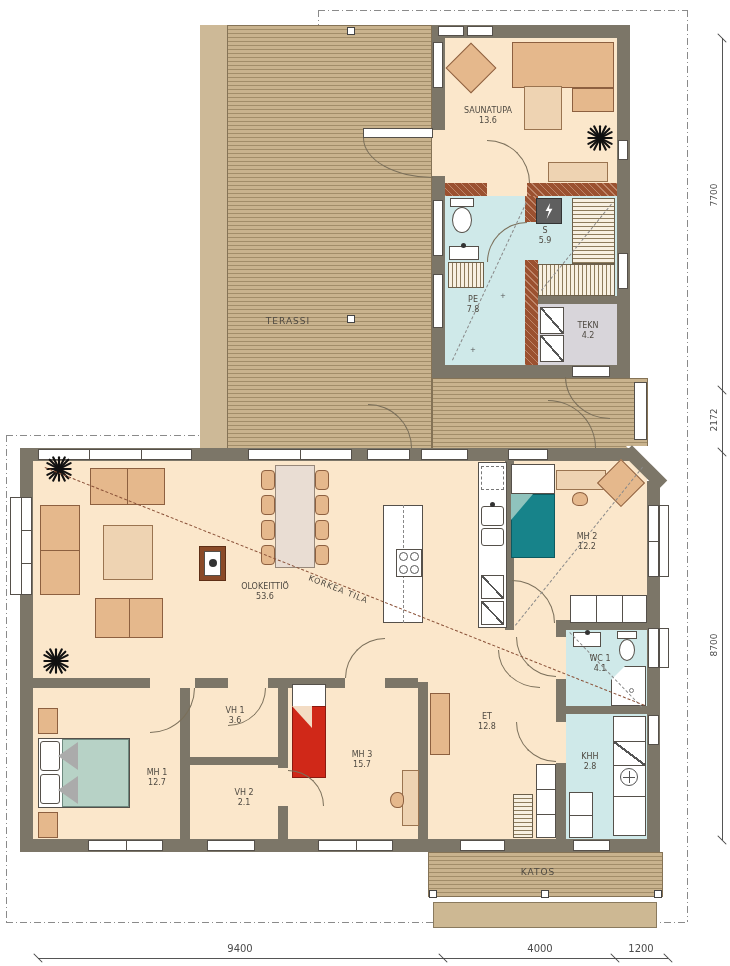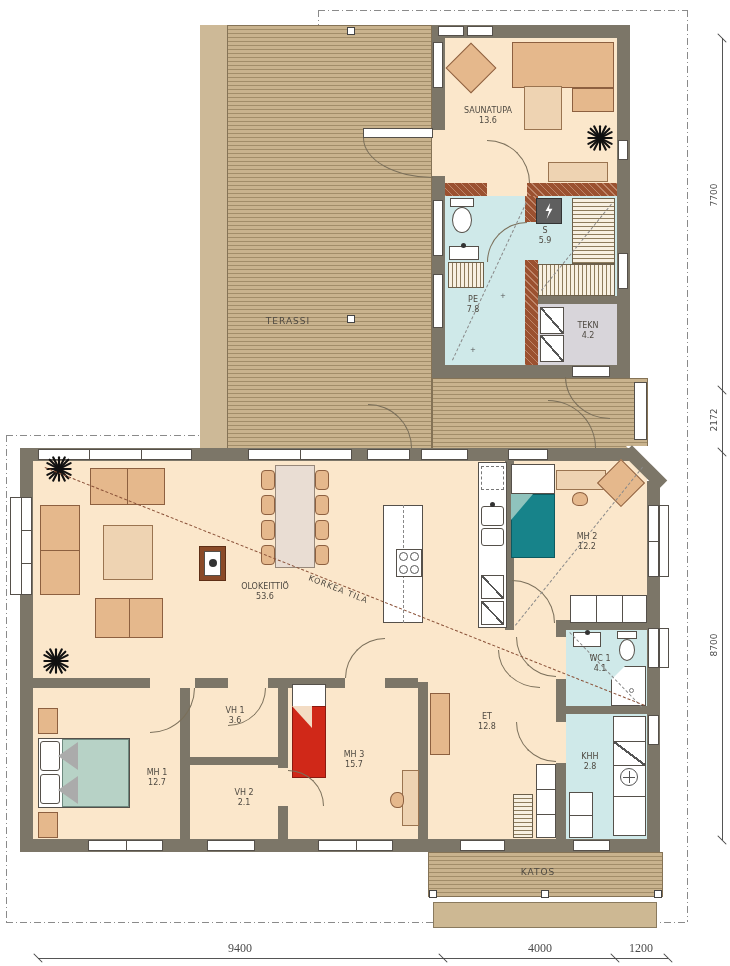--- a/index.html
+++ b/index.html
@@ -40,21 +40,21 @@
   .pbh{height:1px;background:repeating-linear-gradient(to right,#8a8a8a 0 7px,transparent 7px 10px,#8a8a8a 10px 11px,transparent 11px 14px);}
   .pbv{width:1px;background:repeating-linear-gradient(to bottom,#8a8a8a 0 7px,transparent 7px 10px,#8a8a8a 10px 11px,transparent 11px 14px);}
   
   .diag{height:0;border-top:1px dashed #8a5138;transform-origin:0 0;}
   .diagg{height:0;border-top:1px dashed #8a8a8a;transform-origin:0 0;}
   
   .rlabel{position:absolute;transform:translate(-50%,-50%);text-align:center;color:#4f4a42;
           font-size:8px;line-height:1.3;white-space:nowrap;}
   .rlabel span{display:block;}
   .big{font-size:9px;letter-spacing:1px;}
-  .dimlab{position:absolute;font-size:12px;color:#4a4a4a;transform:translate(-50%,-50%);white-space:nowrap;font-family:Liberation Serif, serif;}
+  .dimlab{position:absolute;font-size:10px;color:#4a4a4a;transform:translate(-50%,-50%);white-space:nowrap;}
   .dimlabv{position:absolute;font-size:9px;color:#4a4a4a;transform:translate(-50%,-50%) rotate(-90deg);white-space:nowrap;}
   .dimline{background:#555;}
   .tick{position:absolute;width:12px;height:1px;background:#444;transform:translate(-50%,-50%) rotate(45deg);}
   .post{background:#fff;border:1px solid #444;}
   .burner{position:absolute;width:9px;height:9px;border:1px solid #555;border-radius:50%;box-sizing:border-box;}
   .dot{border-radius:50%;background:#333;}
   .plant{position:absolute;}
   .mark{position:absolute;font-size:7px;color:#555;}
 </style>
 </head>
@@ -382,21 +382,21 @@
       <span>4.1</span>
     </div>
   <div class="rlabel" style="left:590px;top:762px">
       <span>KHH</span>
       <span>2.8</span>
     </div>
   <div class="rlabel" style="left:487px;top:722px">
       <span>ET</span>
       <span>12.8</span>
     </div>
-  <div class="rlabel" style="left:354px;top:760px">
+  <div class="rlabel" style="left:362px;top:760px">
       <span>MH 3</span>
       <span>15.7</span>
     </div>
   <div class="rlabel" style="left:235px;top:716px">
       <span>VH 1</span>
       <span>3.6</span>
     </div>
   <div class="rlabel" style="left:244px;top:798px">
       <span>VH 2</span>
       <span>2.1</span>

